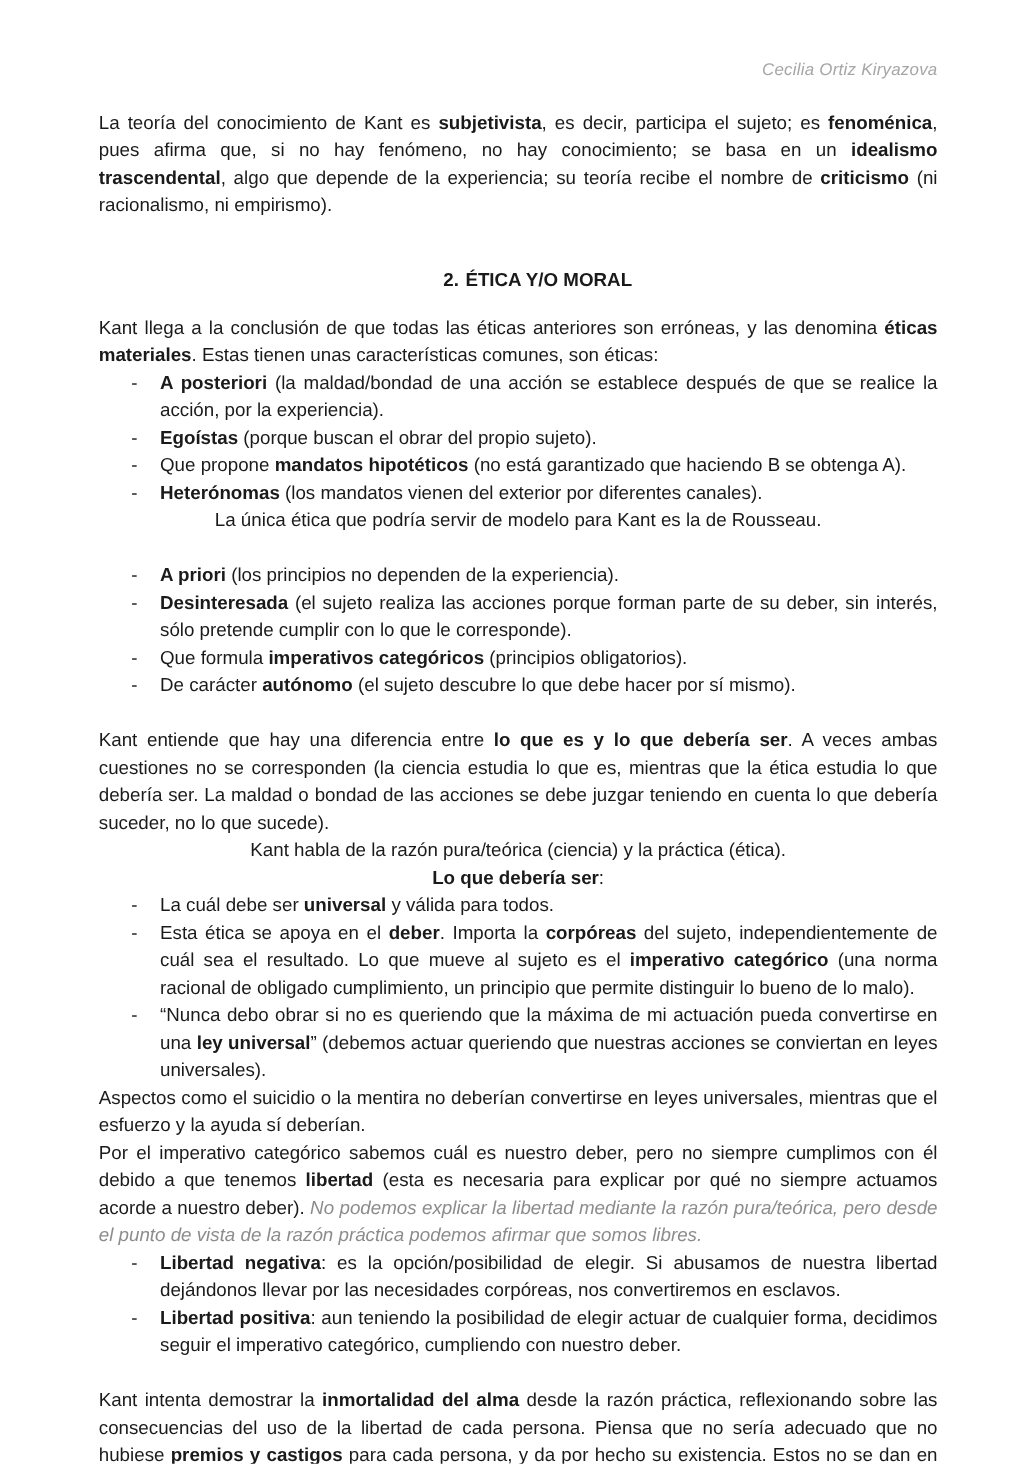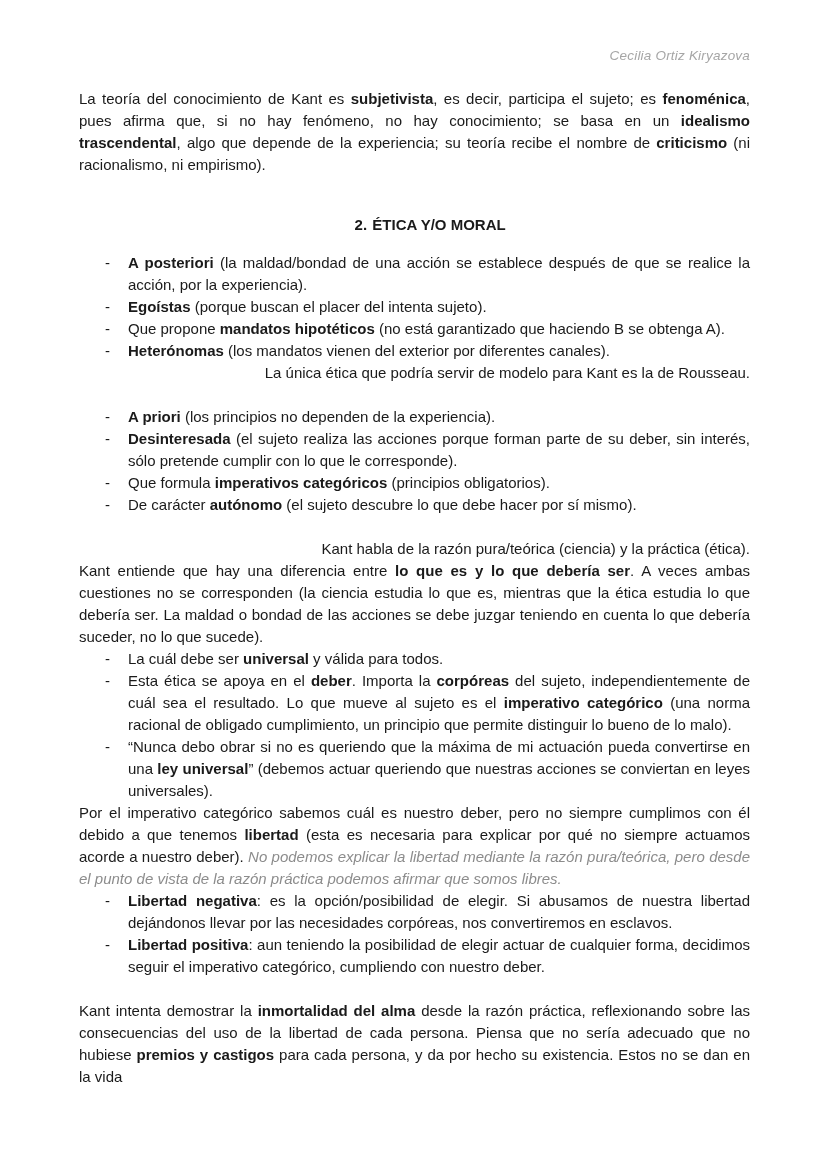--- a/index.html
+++ b/index.html
@@ -40,21 +40,21 @@
     width: 671px;
   }
   p.para {
     margin: 0;
     font-size: 15px;
     line-height: 22px;
     text-align: justify;
     text-justify: inter-word;
   }
   p.para.ragged {
-    text-align: right;
+    text-align: center;
   }
   .spacer {
     height: 22px;
   }
   h2.section-heading {
     margin: 16px;
     padding-left: 26px;
     font-size: 15px;
     line-height: 22px;
     font-weight: bold;
@@ -102,53 +102,56 @@
   <div class="header">Cecilia Ortiz Kiryazova</div>
 
   <div class="content">
 
     <p class="para"><span>La teoría del conocimiento de Kant es </span><b>subjetivista</b><span>, es decir, participa el sujeto; es </span><b>fenoménica</b><span>, pues afirma que, si no hay fenómeno, no hay conocimiento; se basa en un </span><b>idealismo trascendental</b><span>, algo que depende de la experiencia; su teoría recibe el nombre de </span><b>criticismo</b><span> (ni racionalismo, ni empirismo).</span></p>
 
     <div class="spacer"></div>
 
     <h2 class="section-heading"><span class="num">2.</span><span>ÉTICA Y/O MORAL</span></h2>
 
+    <p class="para"><span>Kant llega a la conclusión de que todas las éticas anteriores son erróneas, y las denomina </span><b>éticas materiales</b><span>. Estas tienen unas características comunes, son éticas:</span></p>
 
     <ul class="dash-list">
       <li><span class="dash">-</span><b>A posteriori</b><span> (la maldad/bondad de una acción se establece después de que se realice la acción, por la experiencia).</span></li>
-      <li><span class="dash">-</span><b>Egoístas</b><span> (porque buscan el placer del intenta sujeto).</span></li>
+      <li><span class="dash">-</span><b>Egoístas</b><span> (porque buscan el obrar del propio sujeto).</span></li>
       <li><span class="dash">-</span><span>Que propone </span><b>mandatos hipotéticos</b><span> (no está garantizado que haciendo B se obtenga A).</span></li>
       <li><span class="dash">-</span><b>Heterónomas</b><span> (los mandatos vienen del exterior por diferentes canales).</span></li>
     </ul>
 
     <p class="para ragged">La única ética que podría servir de modelo para Kant es la de Rousseau.</p>
 
     <div class="spacer"></div>
 
 
     <ul class="dash-list">
       <li><span class="dash">-</span><b>A priori</b><span> (los principios no dependen de la experiencia).</span></li>
       <li><span class="dash">-</span><b>Desinteresada</b><span> (el sujeto realiza las acciones porque forman parte de su deber, sin interés, sólo pretende cumplir con lo que le corresponde).</span></li>
       <li><span class="dash">-</span><span>Que formula </span><b>imperativos categóricos</b><span> (principios obligatorios).</span></li>
       <li><span class="dash">-</span><span>De carácter </span><b>autónomo</b><span> (el sujeto descubre lo que debe hacer por sí mismo).</span></li>
     </ul>
 
     <div class="spacer"></div>
 
+    <p class="para"><span>Kant entiende que hay una diferencia entre </span><b>lo que es y lo que debería ser</b><span>. A veces ambas cuestiones no se corresponden (la ciencia estudia lo que es, mientras que la ética estudia lo que debería ser. La maldad o bondad de las acciones se debe juzgar teniendo en cuenta lo que debería suceder, no lo que sucede).</span></p>
+
     <p class="para ragged">Kant habla de la razón pura/teórica (ciencia) y la práctica (ética).</p>
 
-    <p class="para"><span>Kant entiende que hay una diferencia entre </span><b>lo que es y lo que debería ser</b><span>. A veces ambas cuestiones no se corresponden (la ciencia estudia lo que es, mientras que la ética estudia lo que debería ser. La maldad o bondad de las acciones se debe juzgar teniendo en cuenta lo que debería suceder, no lo que sucede).</span></p>
-
+    <p class="para ragged"><b>Lo que debería ser</b><span>:</span></p>
 
     <ul class="dash-list">
       <li><span class="dash">-</span><span>La cuál debe ser </span><b>universal</b><span> y válida para todos.</span></li>
       <li><span class="dash">-</span><span>Esta ética se apoya en el </span><b>deber</b><span>. Importa la </span><b>corpóreas</b><span> del sujeto, independientemente de cuál sea el resultado. Lo que mueve al sujeto es el </span><b>imperativo categórico</b><span> (una norma racional de obligado cumplimiento, un principio que permite distinguir lo bueno de lo malo).</span></li>
       <li><span class="dash">-</span><span>“Nunca debo obrar si no es queriendo que la máxima de mi actuación pueda convertirse en una </span><b>ley universal</b><span>” (debemos actuar queriendo que nuestras acciones se conviertan en leyes universales).</span></li>
     </ul>
 
+    <p class="para">Aspectos como el suicidio o la mentira no deberían convertirse en leyes universales, mientras que el esfuerzo y la ayuda sí deberían.</p>
 
     <p class="para"><span>Por el imperativo categórico sabemos cuál es nuestro deber, pero no siempre cumplimos con él debido a que tenemos </span><b>libertad</b><span> (esta es necesaria para explicar por qué no siempre actuamos acorde a nuestro deber). </span><span class="gray-italic">No podemos explicar la libertad mediante la razón pura/teórica, pero desde el punto de vista de la razón práctica podemos afirmar que somos libres.</span></p>
 
     <ul class="dash-list">
       <li><span class="dash">-</span><b>Libertad negativa</b><span>: es la opción/posibilidad de elegir. Si abusamos de nuestra libertad dejándonos llevar por las necesidades corpóreas, nos convertiremos en esclavos.</span></li>
       <li><span class="dash">-</span><b>Libertad positiva</b><span>: aun teniendo la posibilidad de elegir actuar de cualquier forma, decidimos seguir el imperativo categórico, cumpliendo con nuestro deber.</span></li>
     </ul>
 
     <div class="spacer"></div>
 

